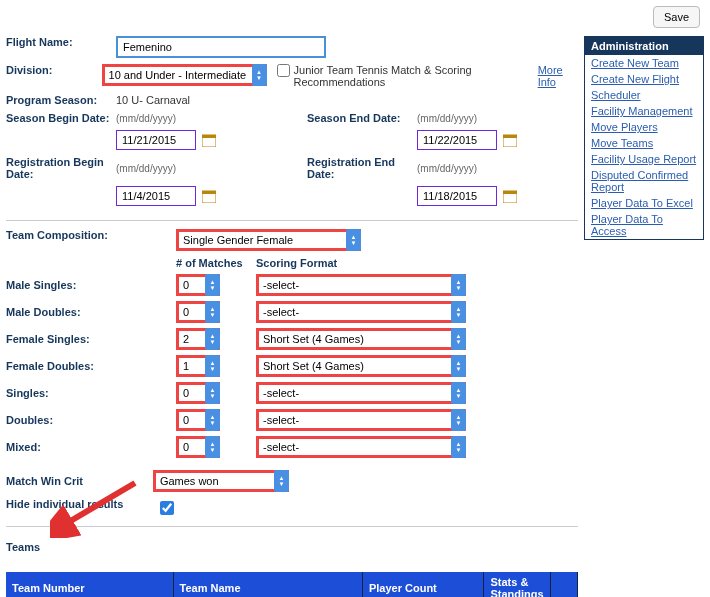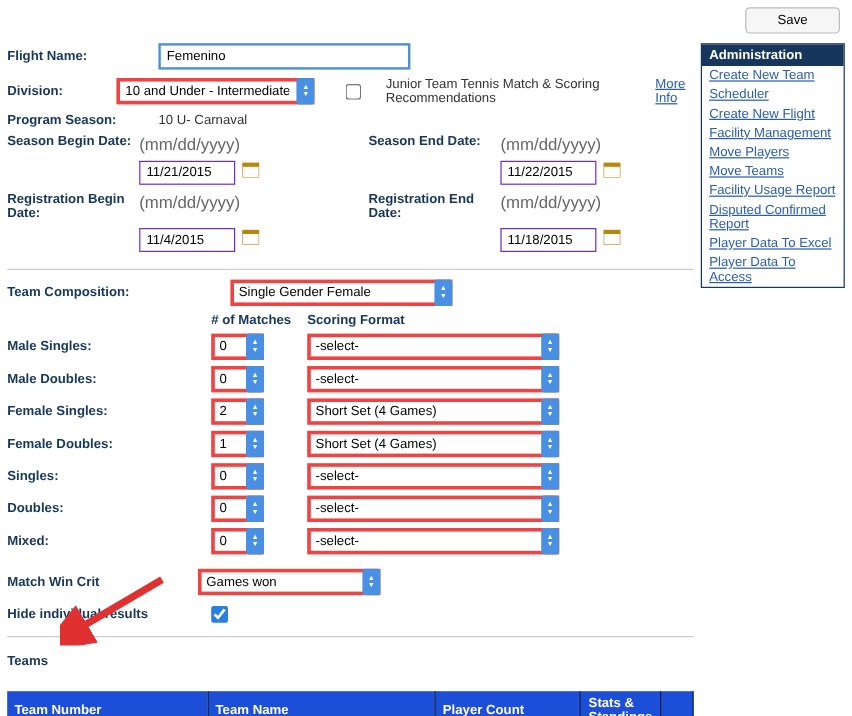--- a/index.html
+++ b/index.html
@@ -9,53 +9,53 @@
     font-family: Arial, Helvetica, sans-serif;
     font-size: 11px;
     color: #333;
     background: #fff;
     width: 710px;
   }
   .top-row { position: relative; height: 30px; }
   .save-btn {
     position: absolute; right: 4px; top: 0;
     border: 1px solid #bbb; border-radius: 4px;
-    padding: 4px 26px; background: #f6f6f6; font-size: 11px; cursor: pointer;
+    padding: 4px 10px; background: #f6f6f6; font-size: 11px; cursor: pointer;
   }
   .main { display: flex; gap: 6px; }
   .left { flex: 1; }
   .right { width: 120px; }
-  .form-row { display: flex; align-items: center; margin-bottom: 6px; gap: 16px; }
+  .form-row { display: flex; align-items: flex-start; margin-bottom: 6px; }
   .form-label { width: 110px; font-weight: bold; color: #16365c; }
   .text-input, .text-input-lg {
     border: 2px solid #4a90d9; padding: 3px 5px; font-size: 11px; background: #fff;
   }
   .text-input-lg { width: 210px; }
   .text-input-bare {
     border: 1px solid #ccc; padding: 3px 5px; font-size: 11px; width: 210px;
   }
   .select {
     border: 3px solid #ef4444; padding: 2px 4px; font-size: 11px; background: #fff;
     appearance: none; -webkit-appearance: none;
   }
   .select-wrap { position: relative; display: inline-block; }
   .select-wrap .arrows {
     position: absolute; right: 0; top: 0; bottom: 0; width: 15px;
     background: #4a90e2; border-radius: 2px;
     display: flex; flex-direction: column; justify-content: center; align-items: center;
     pointer-events: none; color: #fff; font-size: 6px; line-height: 6px;
   }
-  .hint { font-size: 14px; color: #666; }
+  .hint { font-size: 10px; color: #666; }
   .inline-check { margin: 0 4px 0 10px; }
   .link { color: #2a5db0; text-decoration: underline; cursor: pointer; }
   .plain { font-size: 11px; }
   hr.sep { border: none; border-top: 1px solid #ccc; margin: 8px 0; }
   .two-col { display: flex; gap: 30px; }
   .col { flex: 1; }
-  .sub-row { display: flex; align-items: flex-start; margin-bottom: 6px; }
+  .sub-row { display: flex; align-items: center; margin-bottom: 6px; }
   .sub-label { width: 110px; font-weight: bold; color: #16365c; }
   .date-input { border: 1px solid #6d28d9; padding: 3px 5px; font-size: 11px; width: 80px; }
   .cal-icon {
     display: inline-block; width: 14px; height: 14px; margin-left: 6px;
     vertical-align: middle;
   }
   .cal-icon svg { width: 14px; height: 14px; }
   .section-hdr { color: #16365c; font-weight: bold; margin-bottom: 8px; }
   .tc-grid { display: grid; grid-template-columns: 170px 80px 230px; row-gap: 5px; align-items: center; }
   .tc-grid .th { color: #16365c; font-weight: bold; }
@@ -225,21 +225,21 @@
       <div><span class="select-wrap"><select class="select fmt-select"><option>-select-</option></select><span class="arrows">▲<br>▼</span></span></div>
 
       <div class="rl">Mixed:</div>
       <div><span class="select-wrap"><select class="select num-select"><option>0</option></select><span class="arrows">▲<br>▼</span></span></div>
       <div><span class="select-wrap"><select class="select fmt-select"><option>-select-</option></select><span class="arrows">▲<br>▼</span></span></div>
     </div>
 
     <div class="mw-row">
       <div class="section-hdr" style="margin:0">Match Win Crit</div>
       <span class="select-wrap">
-        <select class="select" style="width:152px; padding-right:18px;margin-left:12px;">
+        <select class="select" style="width:136px; padding-right:18px;">
           <option>Games won</option>
         </select>
         <span class="arrows">▲<br>▼</span>
       </span>
     </div>
 
     <div class="form-row" style="margin-top:6px">
       <div class="section-hdr" style="margin:0; width:150px">Hide individual results</div>
       <input type="checkbox" class="chk" checked="" style="">
     </div>
@@ -275,22 +275,22 @@
         </tbody>
     </table>
 
   </div>
 
   <div class="right">
     <div class="admin-box">
       <div class="admin-hd">Administration</div>
       <div id="admin-links">
           <a>Create New Team</a>
+          <a>Create New Flight</a>
           <a>Scheduler</a>
-          <a>Create New Flight</a>
           <a>Facility Management</a>
           <a>Move Players</a>
           <a>Move Teams</a>
           <a>Facility Usage Report</a>
           <a>Disputed Confirmed Report</a>
           <a>Player Data To Excel</a>
           <a>Player Data To Access</a>
         </div>
     </div>
   </div>

